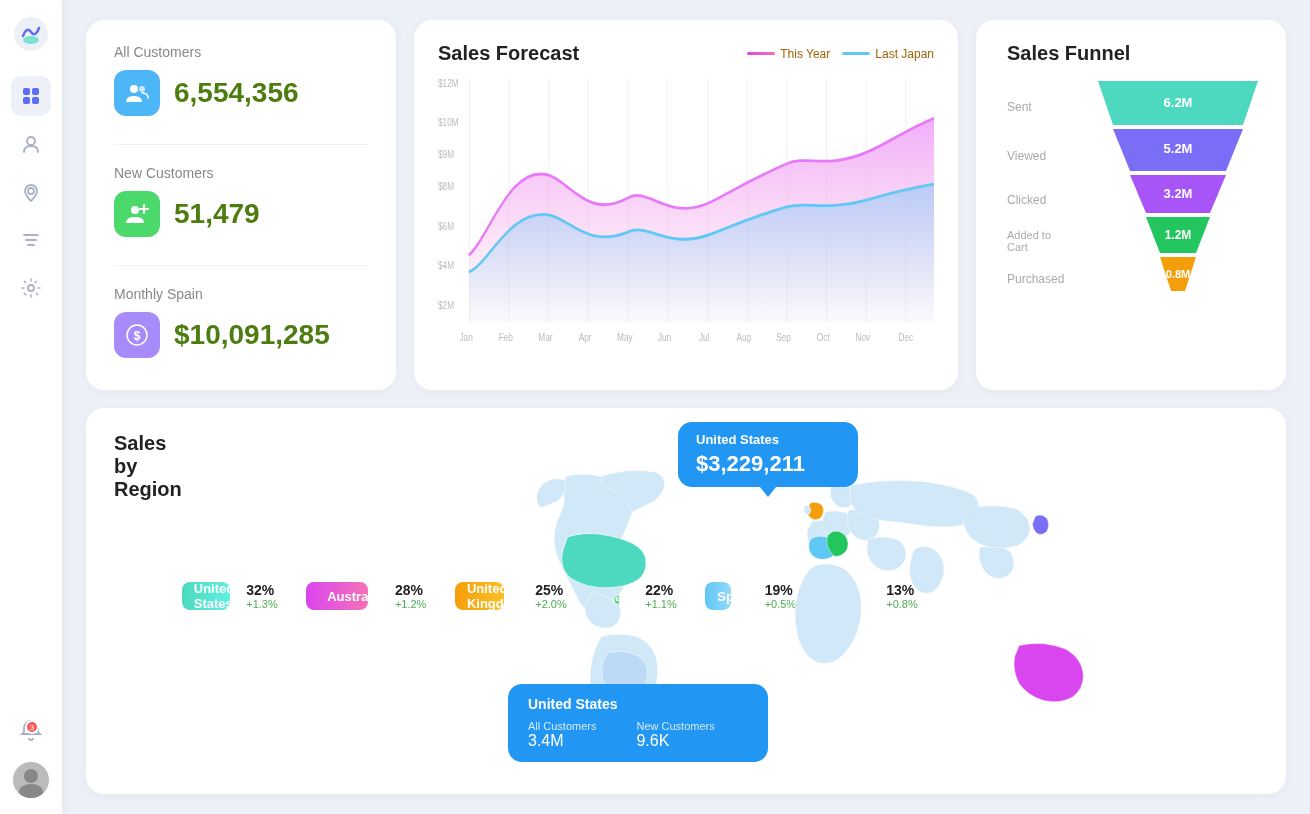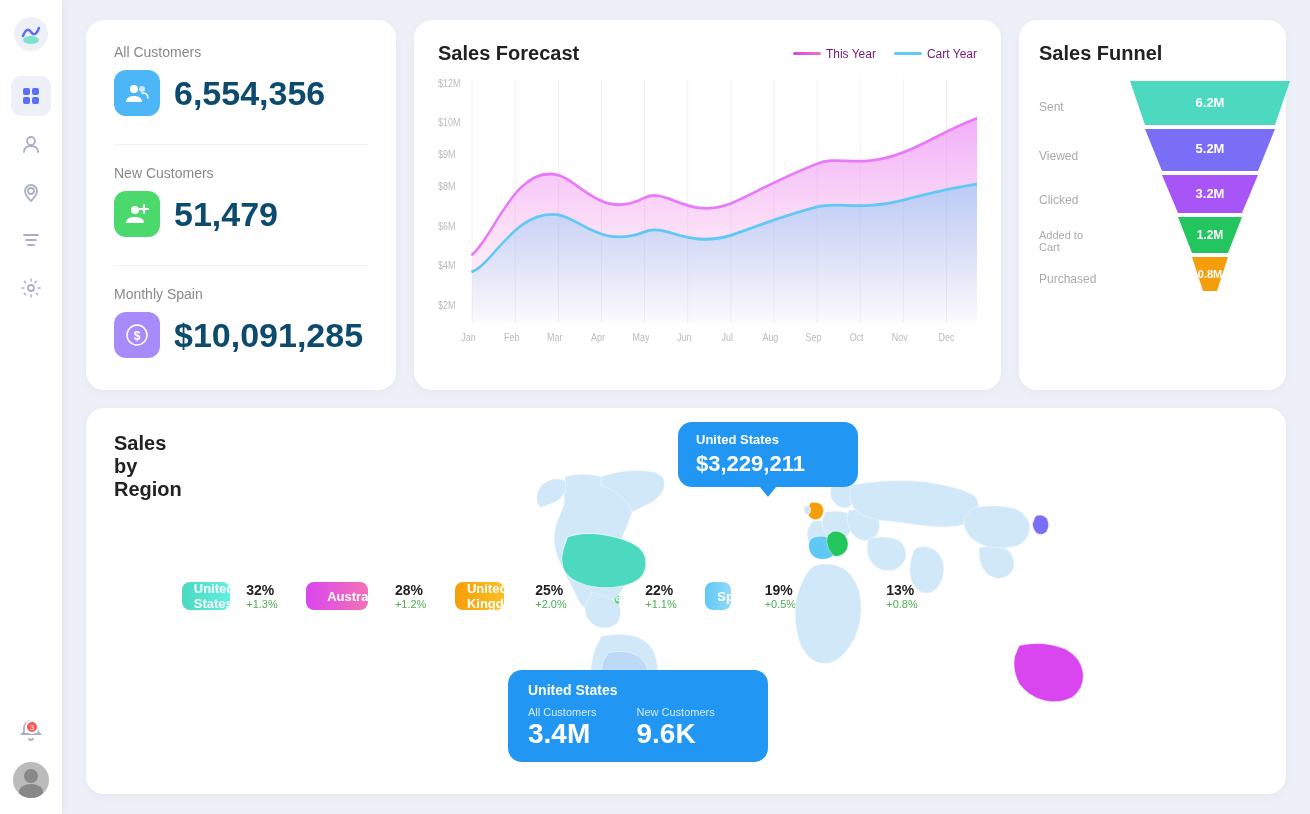--- a/index.html
+++ b/index.html
@@ -95,23 +95,23 @@
       width: 46px; height: 46px;
       border-radius: 12px;
       display: flex; align-items: center; justify-content: center;
       font-size: 22px;
       flex-shrink: 0;
     }
     .stat-icon.blue { background: #4db6f7; }
     .stat-icon.green { background: #4cd96b; }
     .stat-icon.purple { background: #a78bfa; }
     .stat-value {
-      font-size: 34px;
+      font-size: 28px;
       font-weight: 700;
-      color: #0c4a6e;
+      color: #4d7c0f;
     }
     .stat-divider {
       height: 1px;
       background: #f0f0f0;
       margin: 16px 0;
     }
 
     
     .forecast-card {
       background: #fff;
@@ -128,40 +128,40 @@
       justify-content: space-between;
       margin-bottom: 8px;
     }
     .forecast-title {
       font-size: 20px;
       font-weight: 700;
       color: #222;
     }
     .legend {
       display: flex;
-      gap: 18px;
+      gap: 12px;
       align-items: center;
       font-size: 12px;
-      color: #701a75;
+      color: #a16207;
     }
     .legend-item { display: flex; align-items: center; gap: 5px; }
     .legend-line {
       width: 28px; height: 3px;
       border-radius: 2px;
     }
     .legend-line.pink { background: linear-gradient(90deg, #d946ef, #f472b6); }
     .legend-line.blue { background: #60c8f5; }
     .chart-area { flex: 1; position: relative; }
 
     
     .funnel-card {
       background: #fff;
       border-radius: 18px;
-      padding: 22px 20px;
-      width: 267px;
+      padding: 22px 31px;
+      width: 310px;
       flex-shrink: 0;
       box-shadow: 0 2px 12px rgba(0,0,0,0.04);
     }
     .funnel-title {
       font-size: 20px;
       font-weight: 700;
       color: #222;
       margin-bottom: 16px;
     }
     .funnel-labels {
@@ -270,21 +270,21 @@
       background: #2196f3;
       color: #fff;
       border-radius: 14px;
       padding: 12px 20px;
       min-width: 260px;
       z-index: 5;
     }
     .map-popup-bottom-title { font-size: 14px; font-weight: 700; margin-bottom: 8px; }
     .map-popup-bottom-row { display: flex; gap: 40px; }
     .map-popup-bottom-col label { font-size: 11px; opacity: 0.8; display: block; }
-    .map-popup-bottom-col span { font-size: 28px; font-weight: 700; }
+    .map-popup-bottom-col span { font-size: 16px; font-weight: 400; }
 
     
     .notif-wrap { position: relative; }
     .notif-badge {
       position: absolute;
       top: 2px; right: 4px;
       width: 14px; height: 14px;
       background: #f55;
       border-radius: 50%;
       border: 2px solid #fff;
@@ -408,21 +408,21 @@
     <div class="forecast-card">
       <div class="forecast-header">
         <div class="forecast-title">Sales Forecast</div>
         <div class="legend">
           <div class="legend-item">
             <div class="legend-line pink"></div>
             <span>This Year</span>
           </div>
           <div class="legend-item">
             <div class="legend-line blue"></div>
-            <span>Cart Year</span>
+            <span>Last Japan</span>
           </div>
         </div>
       </div>
       <div class="chart-area">
         <svg class="chart-svg" viewBox="0 0 600 260" preserveAspectRatio="none">
 
           <defs>
             <linearGradient id="pinkGrad" x1="0" y1="0" x2="0" y2="1">
               <stop offset="0%" stop-color="#e879f9" stop-opacity="0.6"></stop>
               <stop offset="100%" stop-color="#f9a8d4" stop-opacity="0.05"></stop>

